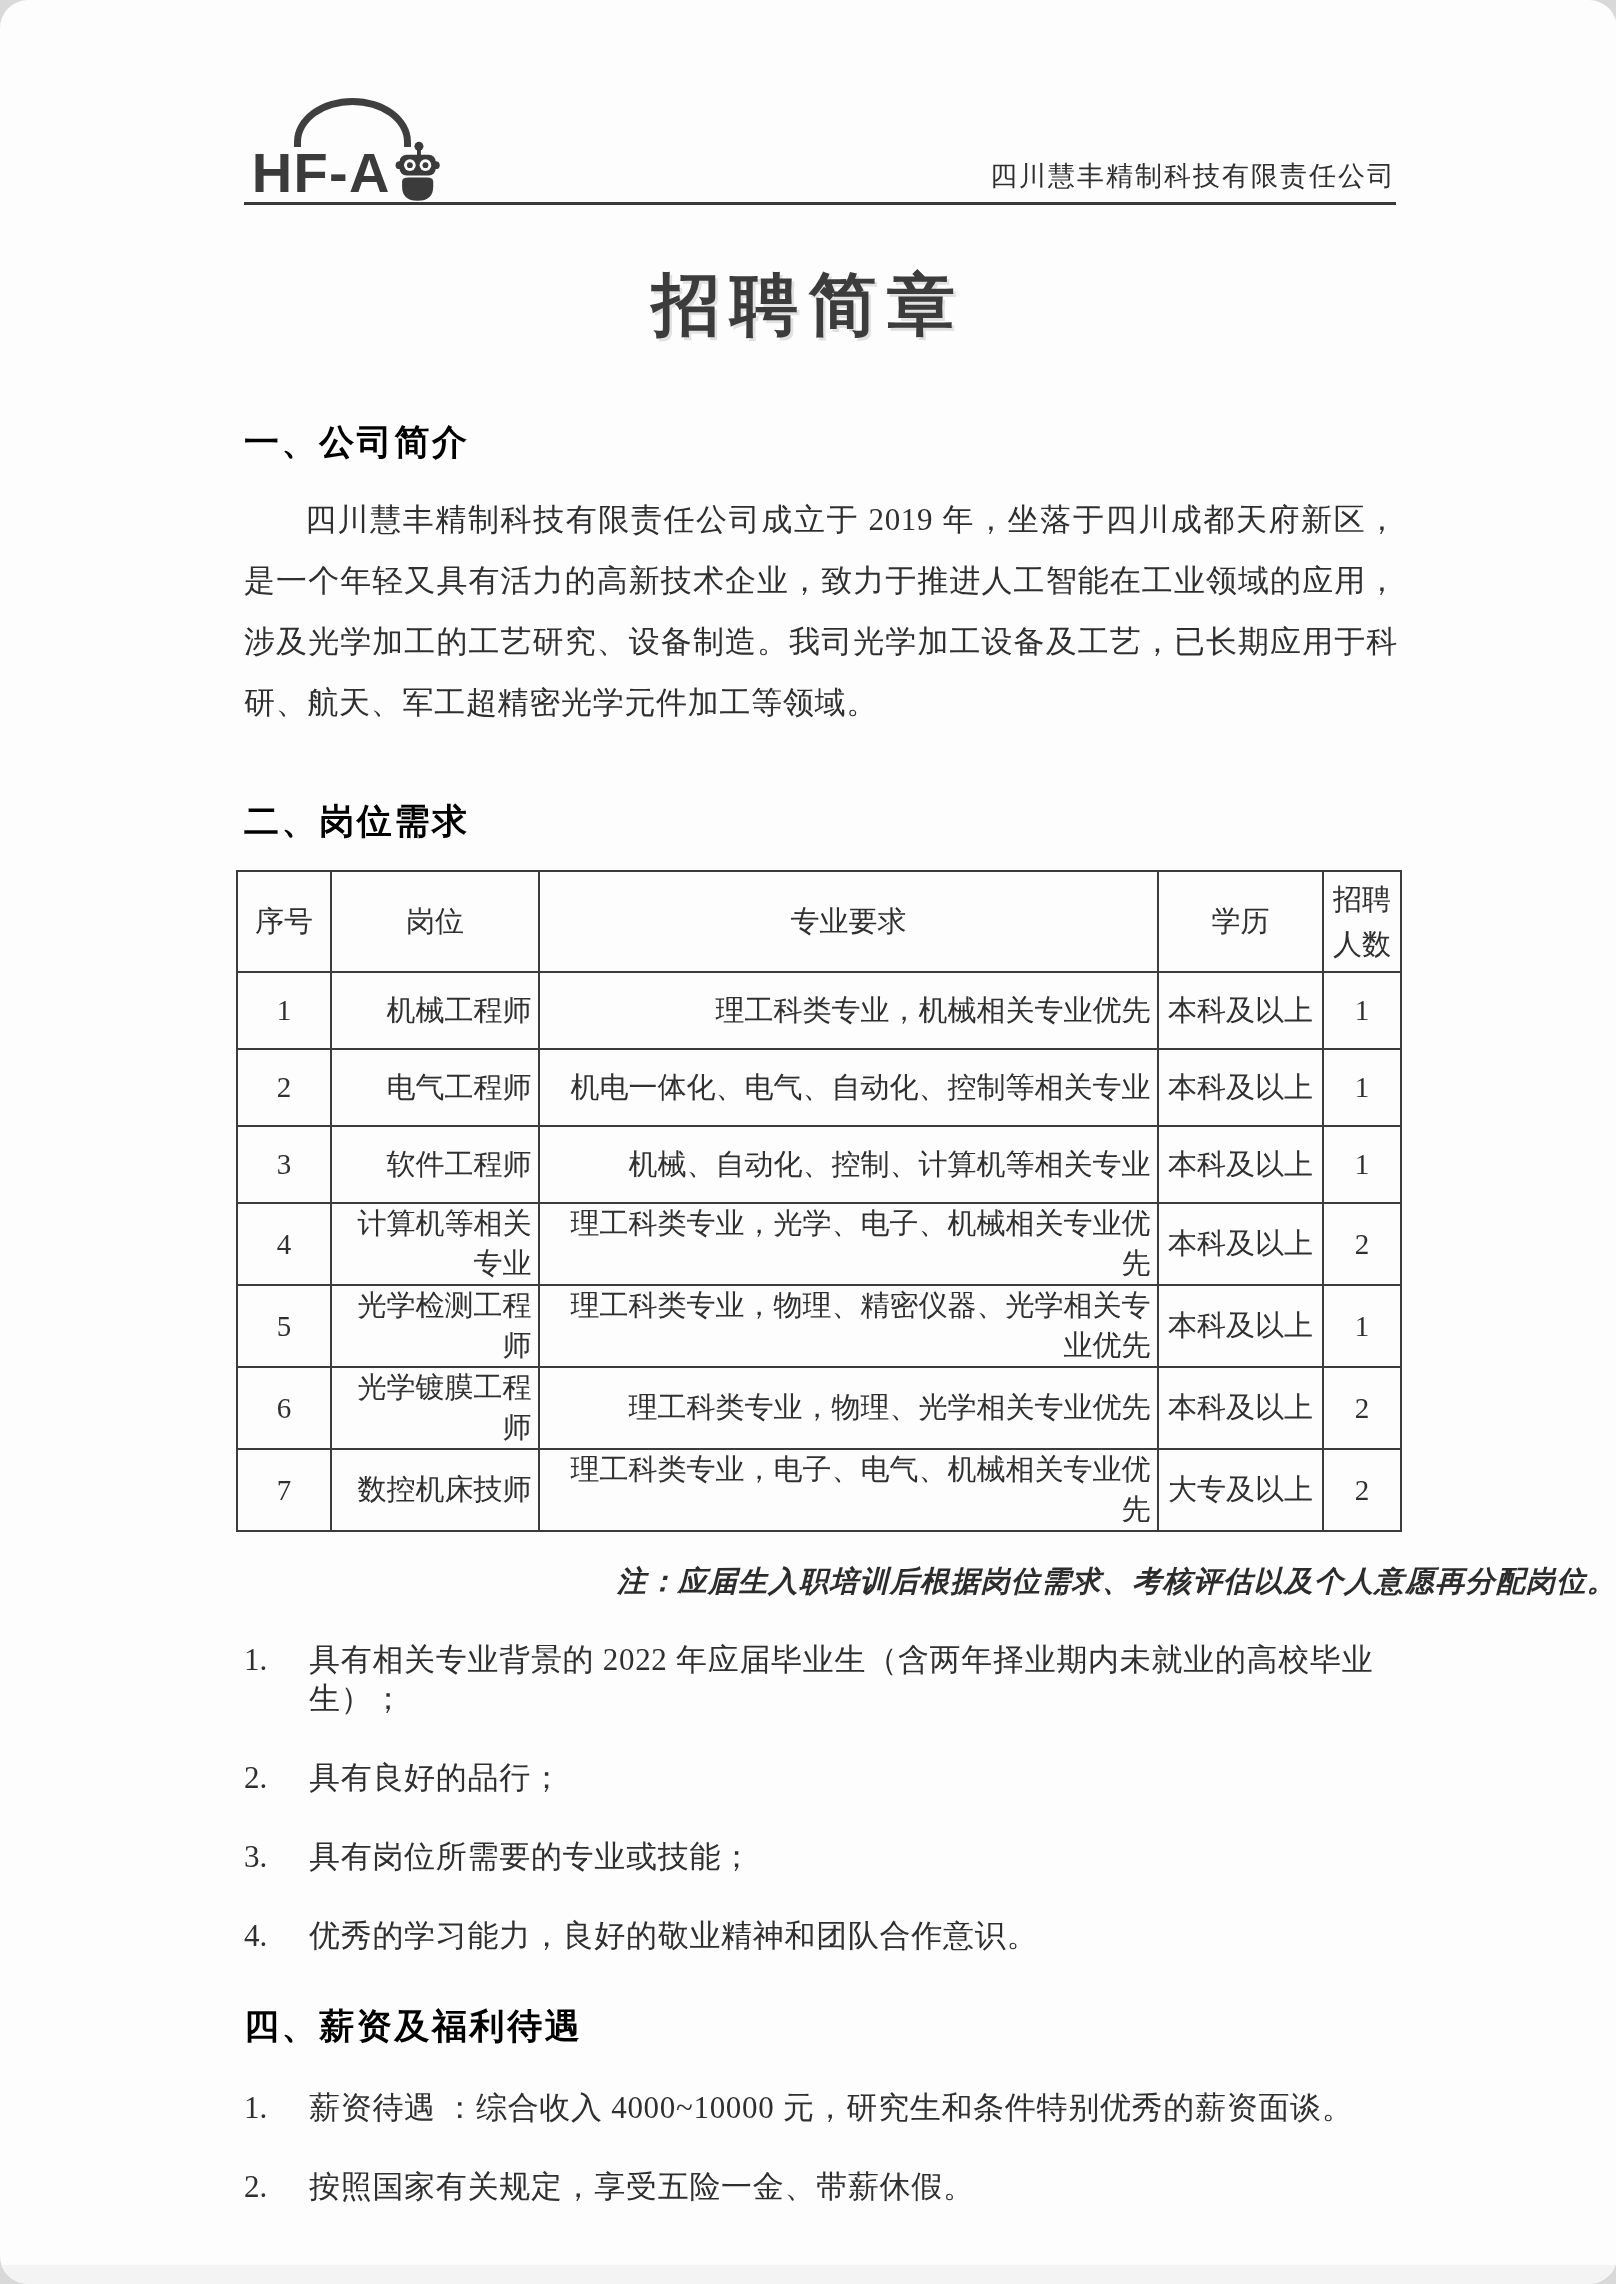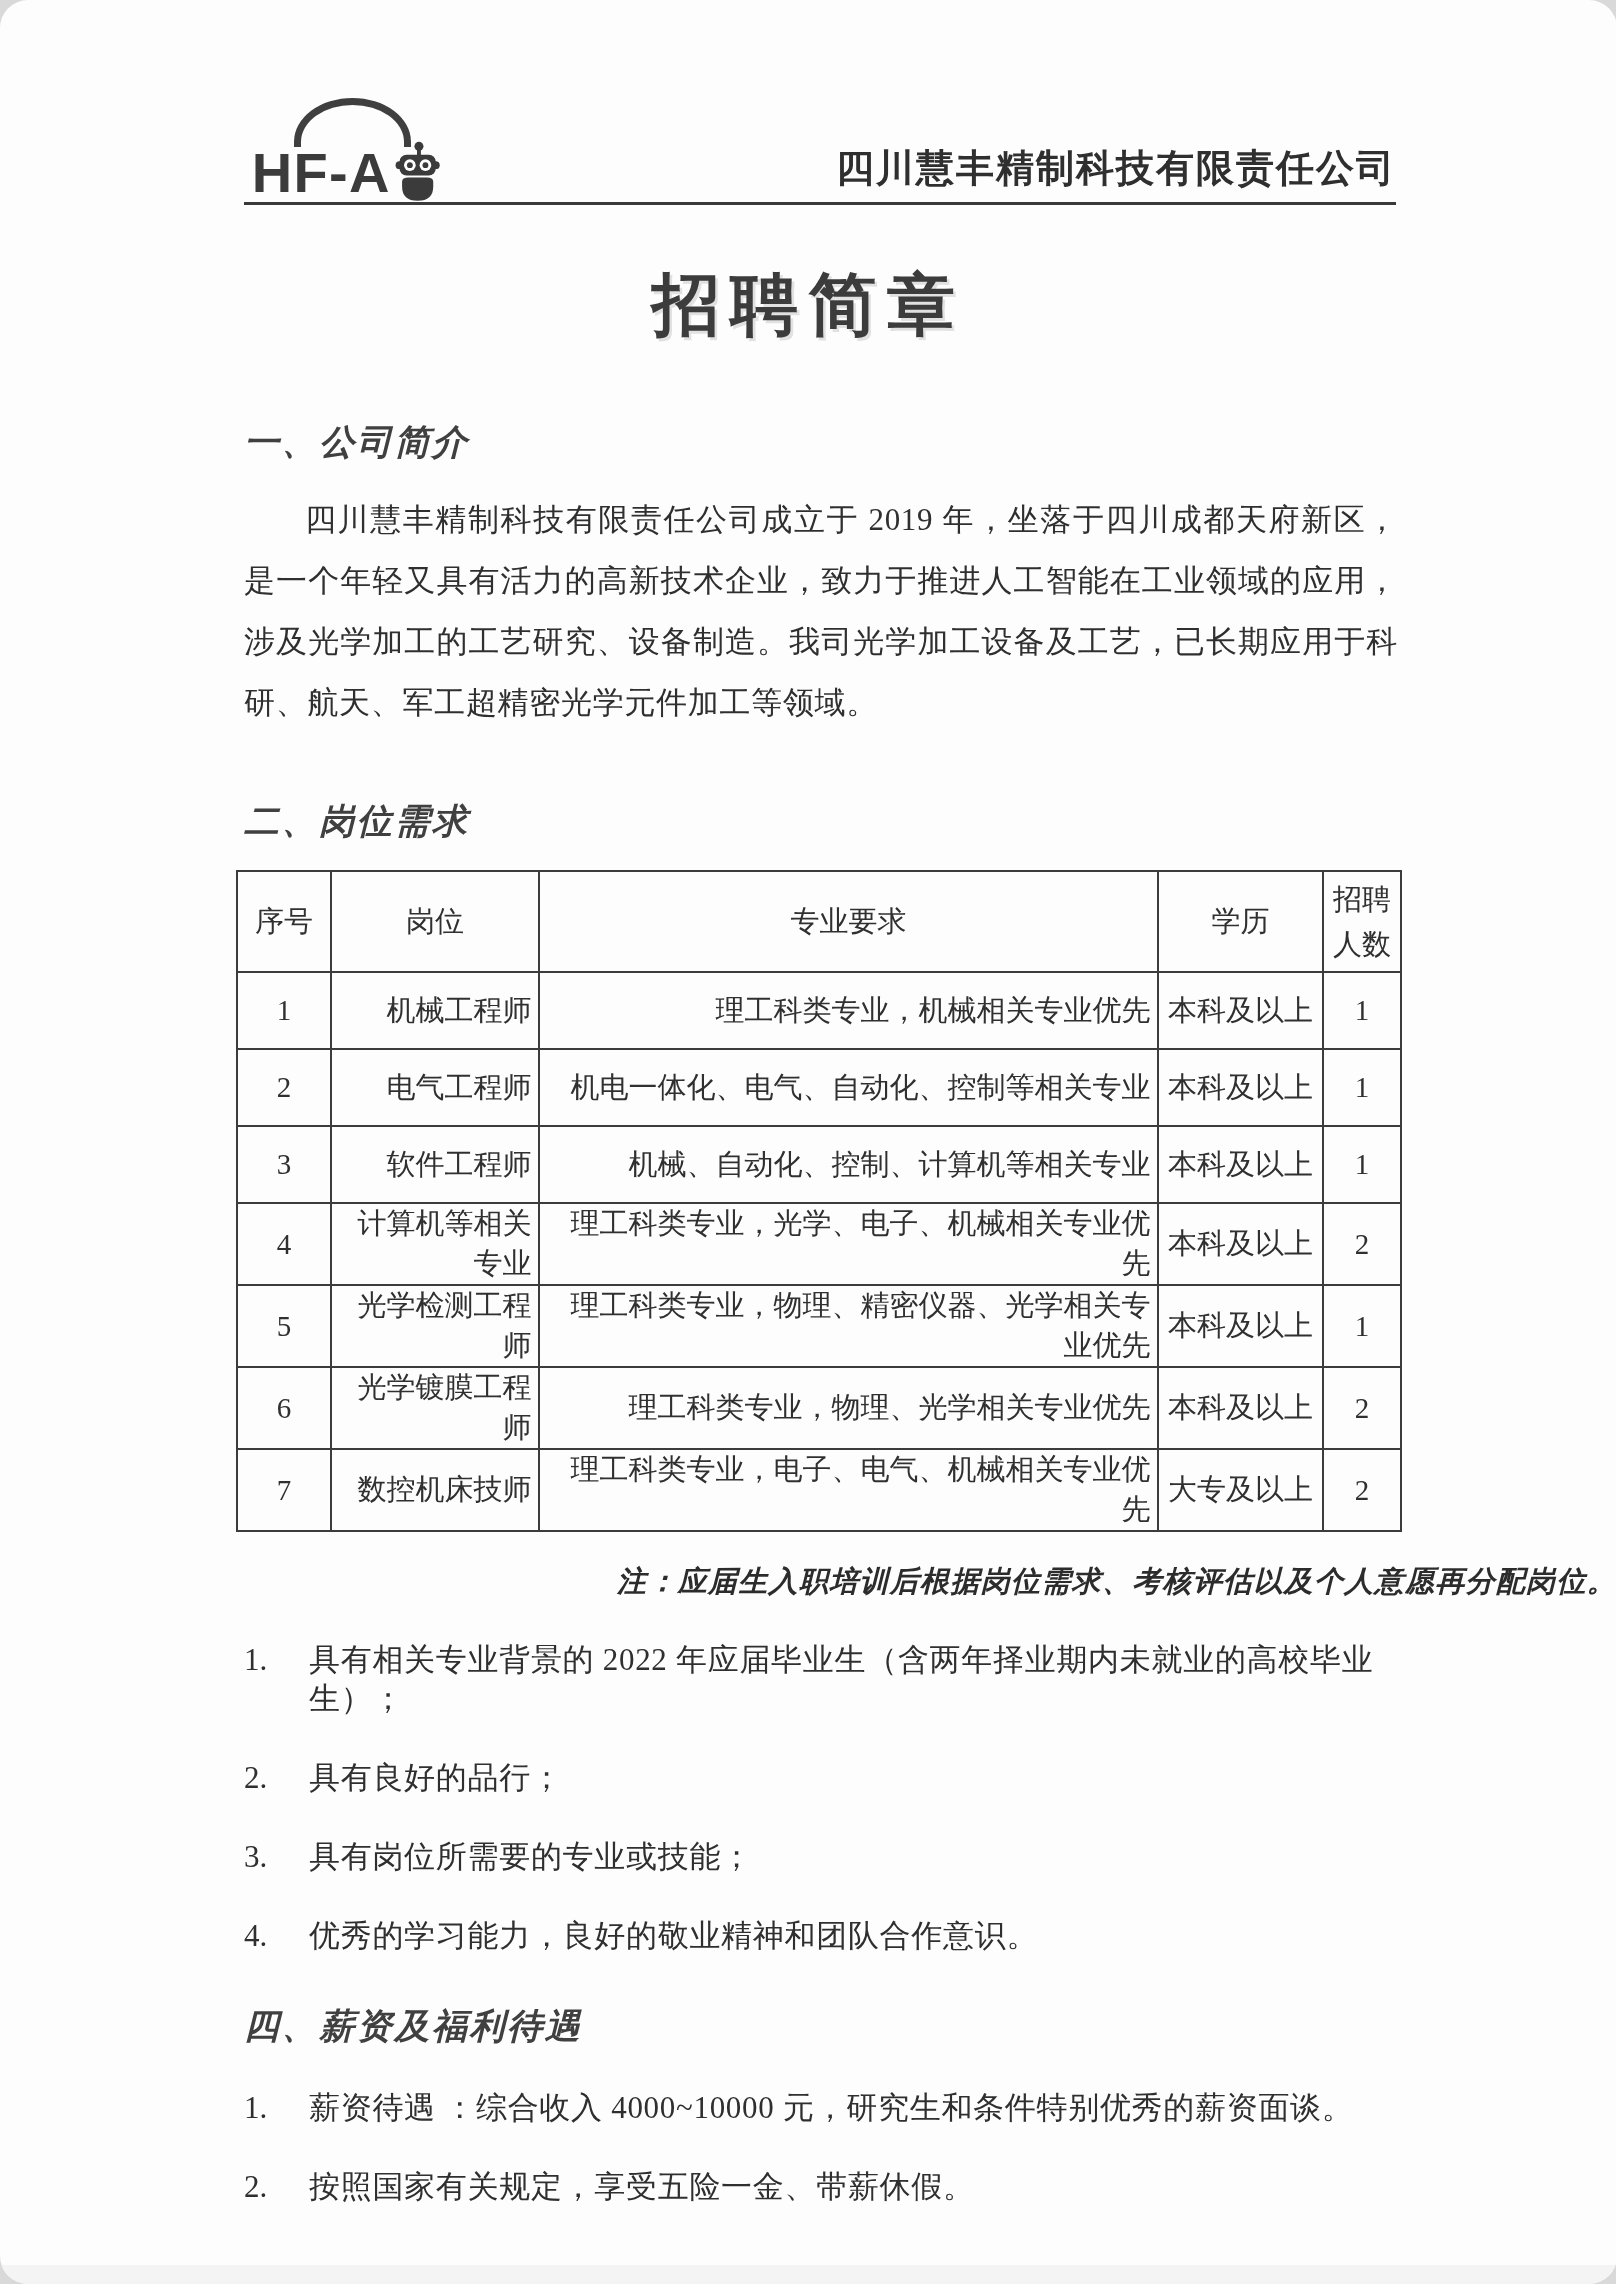--- a/index.html
+++ b/index.html
@@ -37,22 +37,22 @@
   .logo-text {
     font-family: "Liberation Sans", sans-serif;
     font-weight: bold;
     font-size: 56px;
     line-height: 56px;
     letter-spacing: 1.3px;
     color: #3b3b3b;
   }
   .robot { width: 48px; height: 60px; margin-left: 2.6px; }
   .company-name {
-    font-size: 38px;
-    font-weight: bold;
+    font-size: 27px;
+    font-weight: normal;
     letter-spacing: 2px;
     padding-bottom: 6.5px;
     white-space: nowrap;
   }
 
   
   .doc-title {
     margin-top: 55px;
     text-align: center;
     font-size: 68px;
@@ -61,23 +61,22 @@
     color: #3c3c3c;
     text-shadow: 2.6px 2.6px 0 rgba(60,60,60,0.14);
   }
 
   
   .sec-h {
     font-family: "Liberation Sans", sans-serif;
     font-weight: bold;
     font-size: 35px;
     letter-spacing: 2.6px;
-    color: #404040;
+    color: #000000;
     margin-left: 244px;
-    font-style: italic;
   }
   .sec1-h { margin-top: 68px; }
   .sec2-h { margin-top: 65px; }
   .sec3-h { margin-top: 43px; }
   .sec4-h { margin-top: 48px; }
 
   
   .intro {
     width: 1154px;
     margin: 23.4px 0 0 244px;

